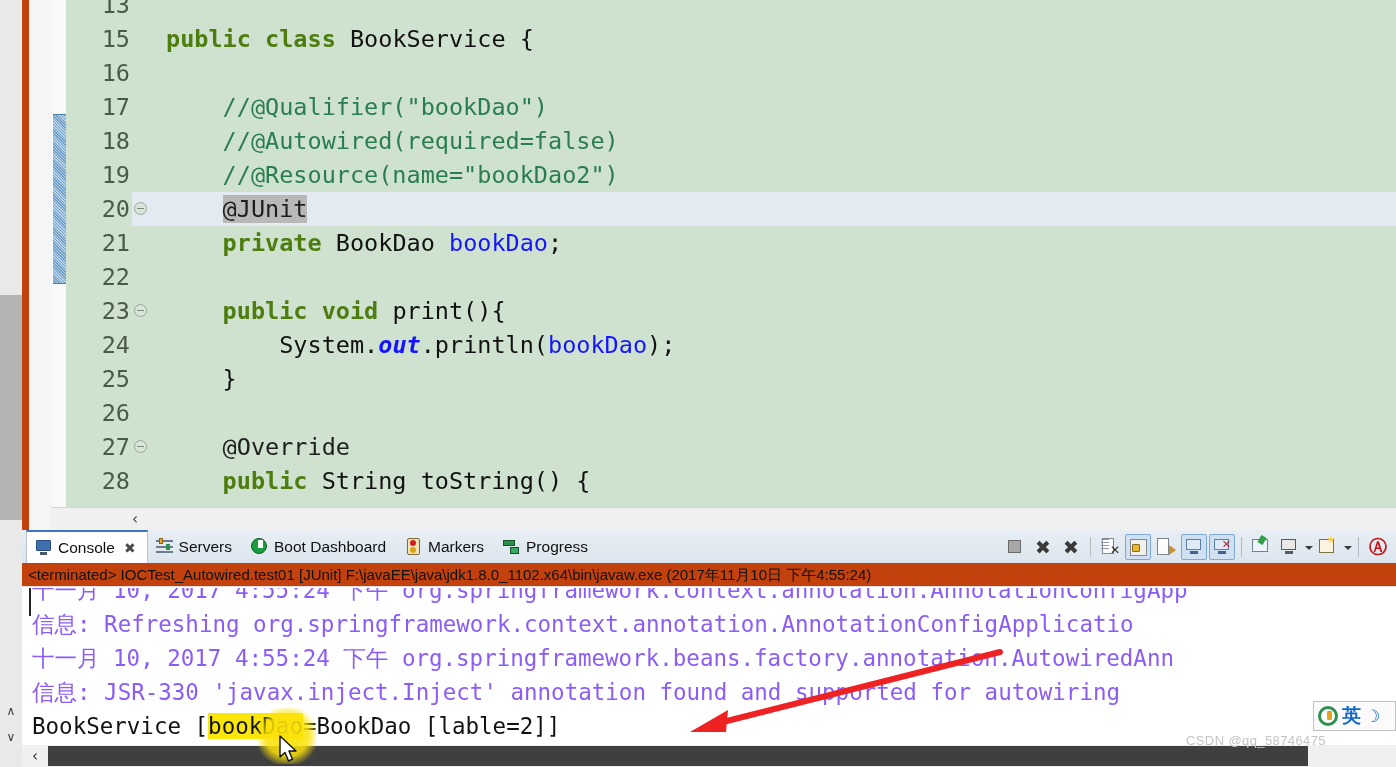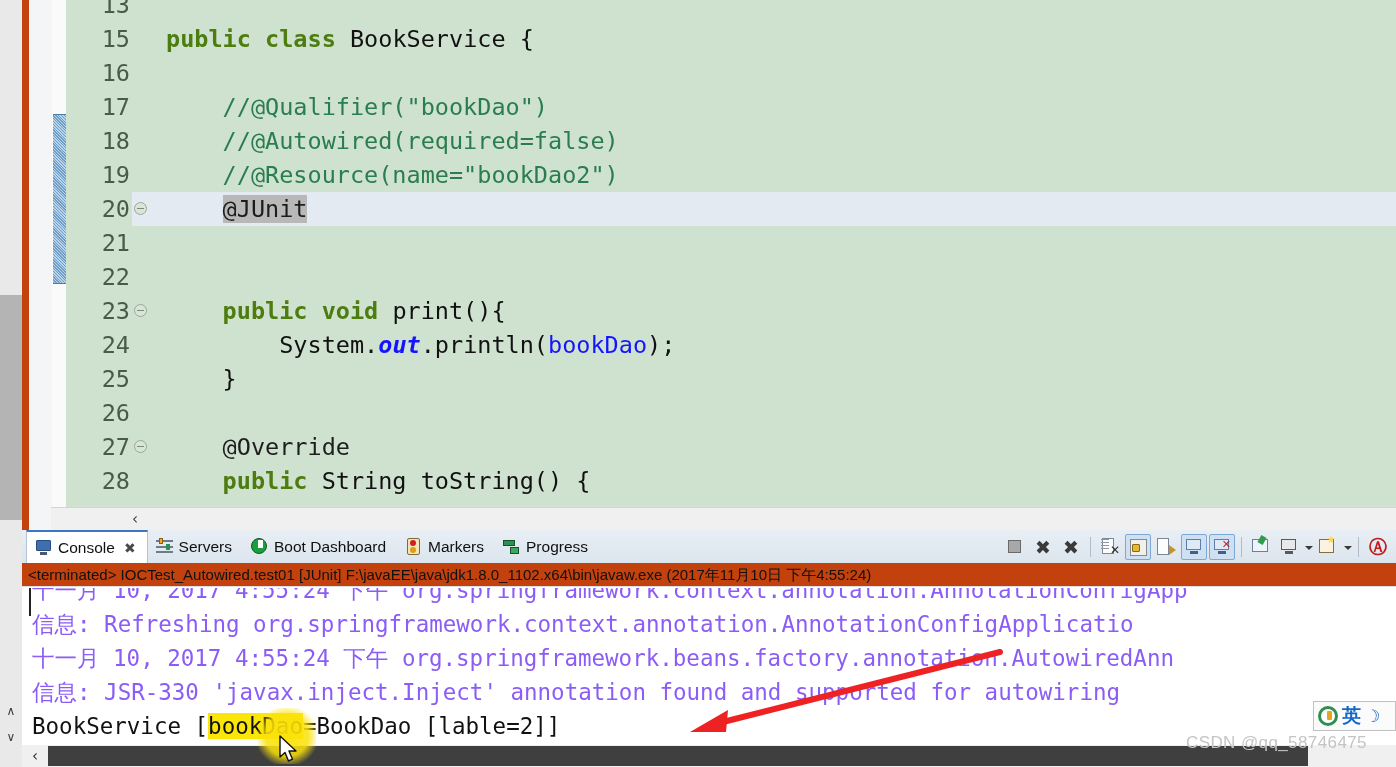--- a/index.html
+++ b/index.html
@@ -441,21 +441,21 @@
   .ime-logo:after {
     content:""; position:absolute; left:6px; top:2px; width:5px; height:9px; background:#e8a41c; border-radius:1px;
   }
   .ime-cn { font-size: 19px; color: #1467c8; font-family: "DejaVu Sans", sans-serif; font-weight: bold; }
   .ime-moon { font-size: 17px; color: #1467c8; font-family: "DejaVu Sans", sans-serif; }
 
   
   #watermark {
     position: absolute;
     left: 1186px; top: 733px;
-    font-size: 17px;
+    font-size: 13px;
     color: #c4c4c4;
     font-family: "Liberation Sans", sans-serif;
     letter-spacing: 0.4px;
     pointer-events: none;
   }
 </style>
 </head>
 <body>
 
 <div id="editor-pane">
@@ -471,21 +471,21 @@
     </div>
 
     <div class="code-area" id="code-area">
         <div class="code-line"><div class="gutter">13</div><div class="code-text"></div></div>
         <div class="code-line"><div class="gutter">15</div><div class="code-text"><span class="kw">public</span><span class="plain"> </span><span class="kw">class</span><span class="plain"> BookService {</span></div></div>
         <div class="code-line"><div class="gutter">16</div><div class="code-text"></div></div>
         <div class="code-line"><div class="gutter">17</div><div class="code-text"><span class="cmt">    //@Qualifier("bookDao")</span></div></div>
         <div class="code-line"><div class="gutter">18</div><div class="code-text"><span class="cmt">    //@Autowired(required=false)</span></div></div>
         <div class="code-line"><div class="gutter">19</div><div class="code-text"><span class="cmt">    //@Resource(name="bookDao2")</span></div></div>
         <div class="code-line highlighted"><div class="gutter">20</div><div class="fold"></div><div class="code-text"><span class="plain">    </span><span class="ann sel">@JUnit</span></div></div>
-        <div class="code-line"><div class="gutter">21</div></div>
+        <div class="code-line"><div class="gutter">21</div><div class="code-text"><span class="plain">    </span><span class="kw">private</span><span class="plain"> BookDao </span><span class="fld">bookDao</span><span class="plain">;</span></div></div>
         <div class="code-line"><div class="gutter">22</div><div class="code-text"></div></div>
         <div class="code-line"><div class="gutter">23</div><div class="fold"></div><div class="code-text"><span class="plain">    </span><span class="kw">public</span><span class="plain"> </span><span class="kw">void</span><span class="plain"> print(){</span></div></div>
         <div class="code-line"><div class="gutter">24</div><div class="code-text"><span class="plain">        System.</span><span class="stat">out</span><span class="plain">.println(</span><span class="fld">bookDao</span><span class="plain">);</span></div></div>
         <div class="code-line"><div class="gutter">25</div><div class="code-text"><span class="plain">    }</span></div></div>
         <div class="code-line"><div class="gutter">26</div><div class="code-text"></div></div>
         <div class="code-line"><div class="gutter">27</div><div class="fold"></div><div class="code-text"><span class="plain">    </span><span class="ann">@Override</span></div></div>
         <div class="code-line"><div class="gutter">28</div><div class="code-text"><span class="plain">    </span><span class="kw">public</span><span class="plain"> String toString() {</span></div></div>
       </div>
 
     <div class="editor-hscroll">

